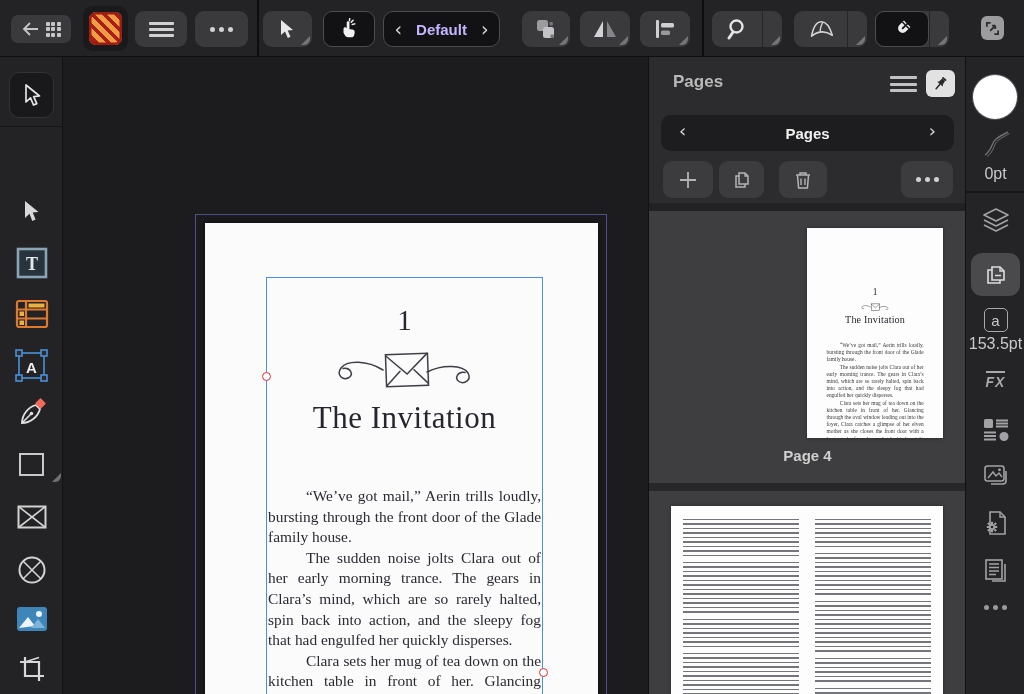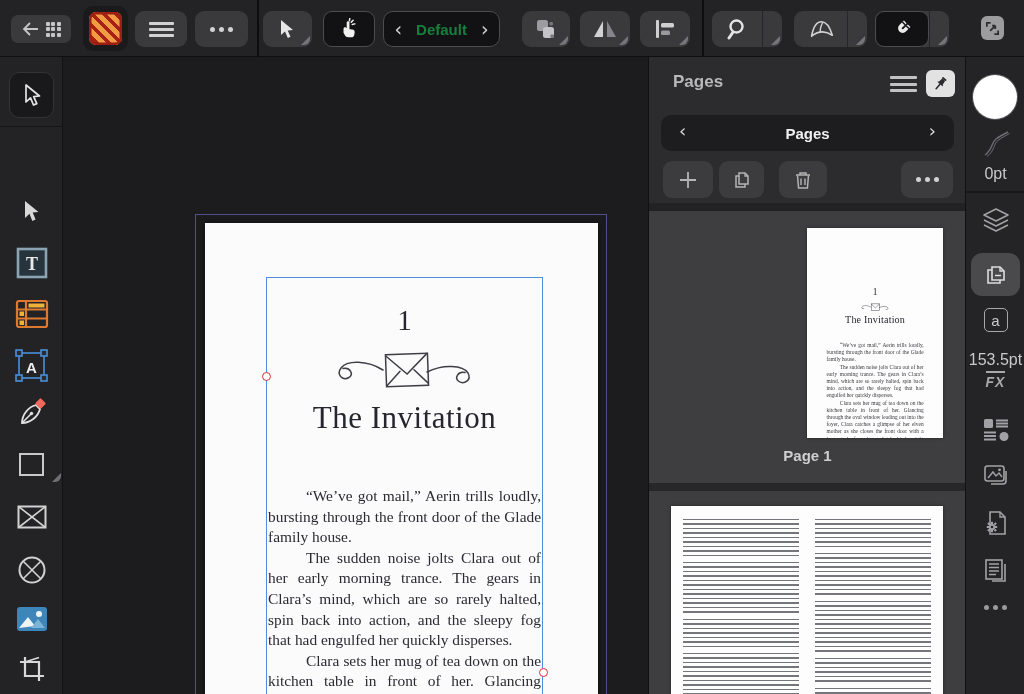--- a/index.html
+++ b/index.html
@@ -23,21 +23,21 @@
     background:repeating-linear-gradient(45deg,#f09c44 0 5px,#a82015 5px 8.5px);
     box-shadow:inset 0 0 0 2.5px #9c1d12; }
   .grid9 { display:grid; grid-template-columns:repeat(3,4px); grid-template-rows:repeat(3,4px);
     gap:1.5px; margin-left:7px; }
   .grid9 i { background:#c6c6c6; border-radius:1px; }
   .hamb { width:25px; height:15px; display:flex; flex-direction:column; justify-content:space-between; }
   .hamb i { height:3px; background:#d2d2d2; border-radius:1px; }
   .dots3 { display:flex; gap:4px; }
   .dots3 i { width:5px; height:5px; border-radius:50%; background:#d2d2d2; }
   .chev { font-family:"DejaVu Sans", sans-serif; color:#cfcfcf; font-size:19px; line-height:1; }
-  .default-label { font-size:15px; font-weight:700; color:#15803d; padding:0 14px; }
+  .default-label { font-size:15px; font-weight:700; color:#c4b5fd; padding:0 14px; }
   .fullscreen-btn { position:absolute; left:981px; top:16px; width:23px; height:24px;
     background:#9c9c9e; border-radius:6px; display:flex; align-items:center; justify-content:center; }
 
   
   .lefttools { position:absolute; left:0; top:57px; width:63px; height:637px;
     background:#232325; border-right:1px solid #121214; z-index:20; }
   .sel-tool-btn { position:absolute; left:9px; top:15px; width:45px; height:46px;
     background:#19191b; border:1px solid #333336; border-radius:10px;
     display:flex; align-items:center; justify-content:center; }
   .lt-sep { position:absolute; left:0; top:69px; width:63px; height:1px; background:#151517; }
@@ -411,21 +411,21 @@
           </svg>
           <div class="chapter-title">The Invitation</div>
           <div class="t-body">
             <p>“We’ve got mail,” Aerin trills loudly, bursting through the front door of the Glade family house.</p>
             <p>The sudden noise jolts Clara out of her early morning trance. The gears in Clara’s mind, which are so rarely halted, spin back into action, and the sleepy fog that had engulfed her quickly disperses.</p>
             <p>Clara sets her mug of tea down on the kitchen table in front of her. Glancing through the oval window leading out into the foyer, Clara catches a glimpse of her elven mother as she closes the front door with a large stack of envelopes clutched in her right hand. All but a strand of Aerin’s short, sand-colored hair hangs loosely behind her pointed ears.</p>
 
           </div>
         </div>
       </div>
-      <div class="page1-label">Page 1</div>
+      <div class="page1-label">Page 4</div>
     </div>
 
     <div class="pp-sep2"></div>
 
     <div class="pp-sec2">
       <div class="thumb2">
         <div class="greek-col c1">
           <i style="height:40px"></i>
             <i style="height:54px"></i>
             <i style="height:31px"></i>
@@ -464,21 +464,21 @@
       <svg width="26" height="26" viewBox="0 0 26 26">
         <path d="M9 5 h8 l4 4 v9 h-12 Z" fill="none" stroke="#dcdcde" stroke-width="1.6"></path>
         <path d="M17 5 v4 h4" fill="none" stroke="#dcdcde" stroke-width="1.4"></path>
         <path d="M9 8 H5 v13 h12 v-3" fill="none" stroke="#dcdcde" stroke-width="1.6"></path>
         <path d="M12 13.5 h6" stroke="#dcdcde" stroke-width="1.5"></path>
       </svg>
     </div>
     <div class="st-item" style="top:251px">
       <span class="a-box">a</span>
     </div>
-    <div class="st-label" style="top:294px">153.5pt</div>
+    <div class="st-label" style="top:278px">153.5pt</div>
     <div class="st-item" style="top:314px">
       <span class="fx-glyph">FX</span>
     </div>
     <div class="st-item" style="top:358px">
       <svg width="30" height="30" viewBox="0 0 30 30">
         <rect x="3" y="4" width="9" height="9" rx="1.5" fill="#a2a2a6"></rect>
         <path d="M15 5.5 h12 M15 8.5 h12 M15 11.5 h12" stroke="#a2a2a6" stroke-width="2"></path>
         <path d="M3 17.5 h12 M3 21 h12 M3 24.5 h12" stroke="#a2a2a6" stroke-width="2"></path>
         <circle cx="23" cy="21.5" r="4.5" fill="#a2a2a6"></circle>
       </svg>

